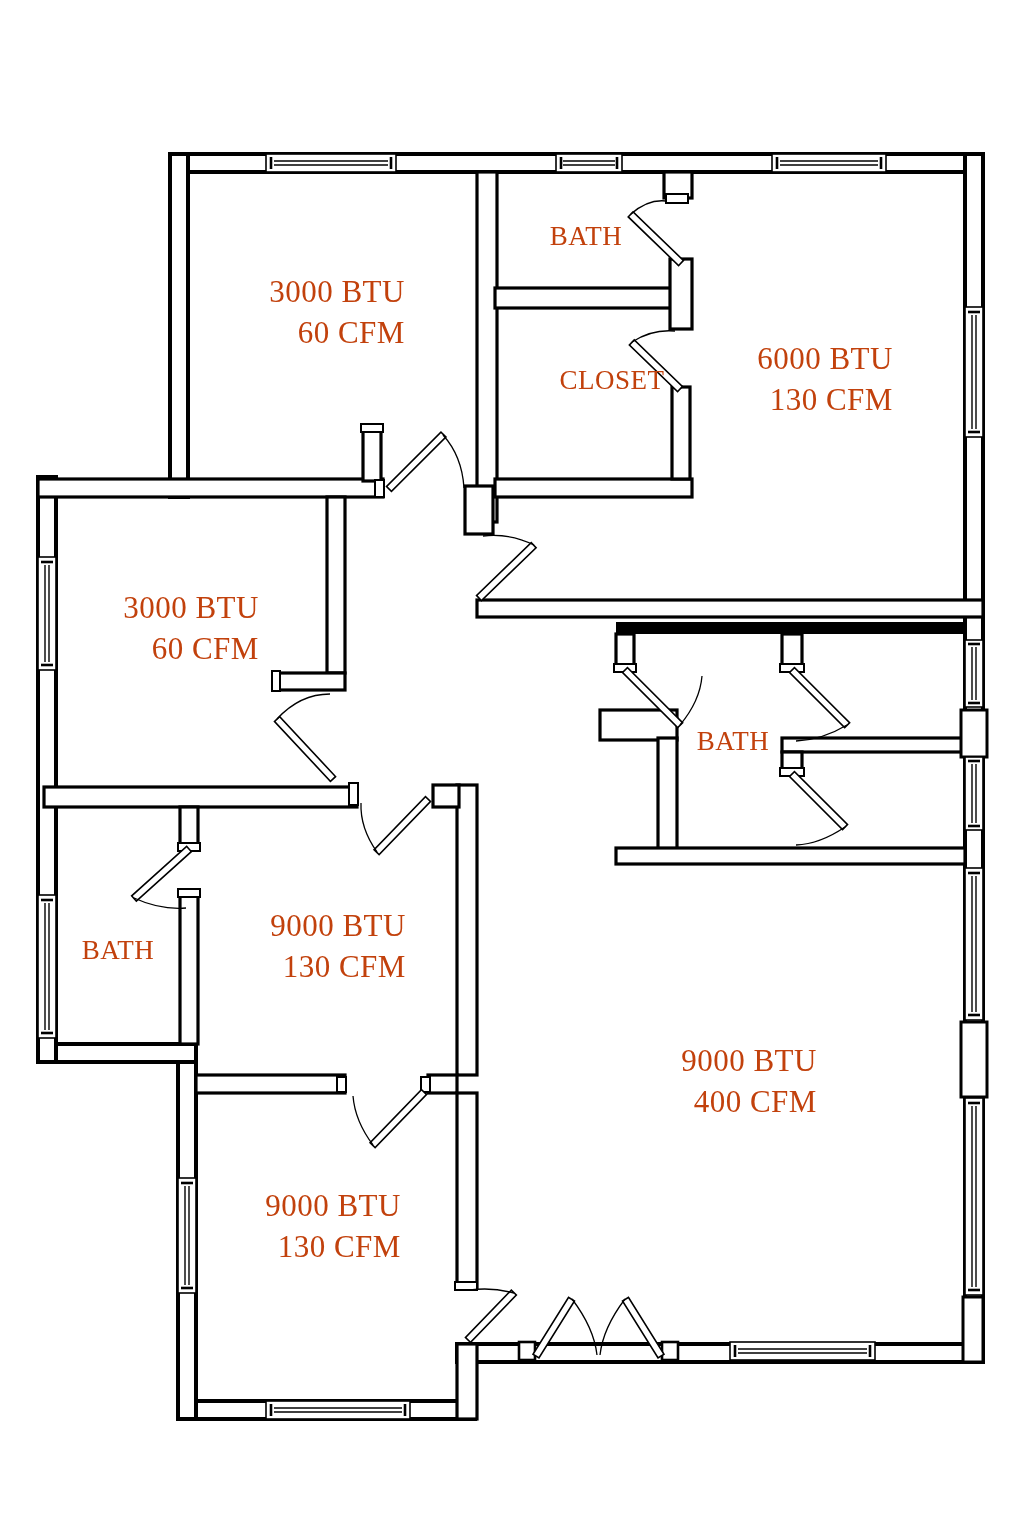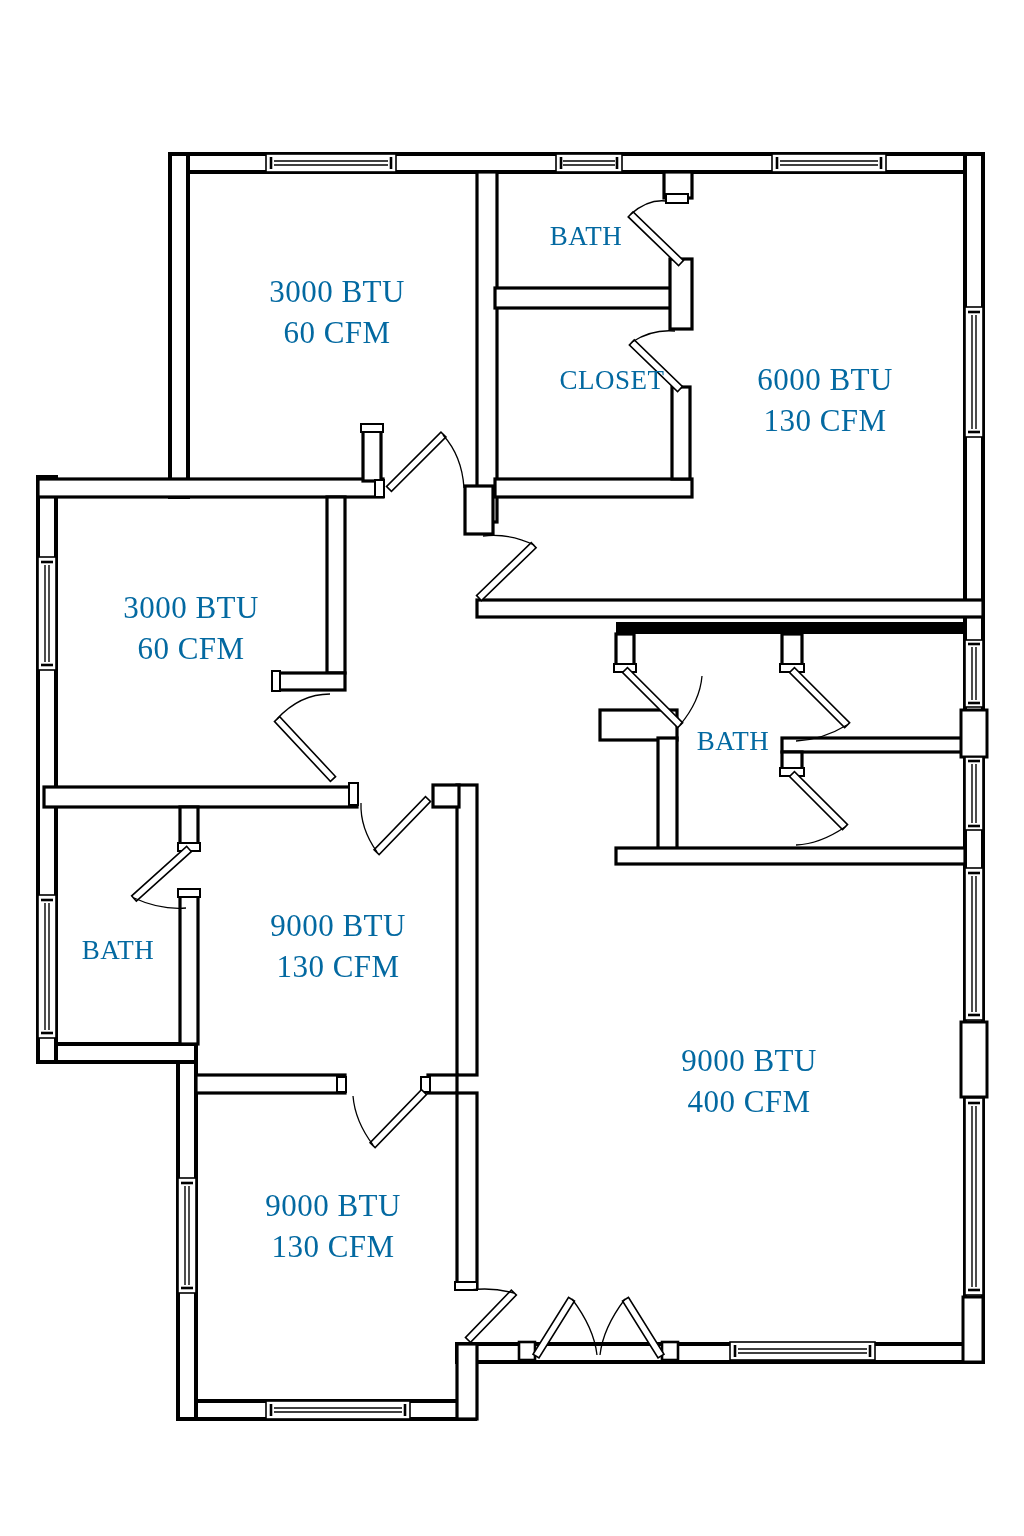--- a/index.html
+++ b/index.html
@@ -9,23 +9,23 @@
   .wi{fill:#ffffff;stroke:#000000;stroke-width:3.2px;} 
   .ws{fill:#000000;stroke:none;}                       
   .pier{fill:#ffffff;stroke:#000000;stroke-width:3px;}
   .cap{fill:#ffffff;stroke:#000000;stroke-width:2px;}
   .jamb{fill:#ffffff;stroke:#000000;stroke-width:2.6px;}
   .leaf{fill:#ffffff;stroke:#000000;stroke-width:1.6px;}
   .arc{fill:none;stroke:#000000;stroke-width:1.3px;}
   .wg{fill:#ffffff;stroke:#000000;stroke-width:1.6px;} 
   .wl{stroke:#000000;stroke-width:1.4px;}              
   .wt{stroke:#000000;stroke-width:2.6px;}              
-  .lbl{position:absolute;transform:translate(-50%,-50%);text-align:center;
+  .lbl{position:absolute;transform:translate(-50%,-50%);text-align:right;
        font-family:"Liberation Serif","DejaVu Serif",serif;font-size:31px;line-height:41px;
-       color:#0369a1;white-space:nowrap;letter-spacing:0.5px;}
+       color:#c2410c;white-space:nowrap;letter-spacing:0.5px;}
   .lbl span{display:block;}
   .lbl.small{font-size:27px;line-height:34px;}
 </style>
 </head>
 <body>
 
 <div id="plan">
 <svg width="1024" height="1536" viewBox="0 0 1024 1536">
 
   <g>
@@ -254,21 +254,21 @@
   <div class="lbl" style="left:337px;top:312px">
     <span>3000 BTU</span>
     <span>60 CFM</span>
   </div>
   <div class="lbl small" style="left:586px;top:236px">
     <span>BATH</span>
   </div>
   <div class="lbl small" style="left:612px;top:380px">
     <span>CLOSET</span>
   </div>
-  <div class="lbl" style="left:825px;top:400px">
+  <div class="lbl" style="left:825px;top:379px">
     <span>6000 BTU</span>
     <span>130 CFM</span>
   </div>
   <div class="lbl" style="left:191px;top:628px">
     <span>3000 BTU</span>
     <span>60 CFM</span>
   </div>
   <div class="lbl small" style="left:733px;top:741px">
     <span>BATH</span>
   </div>

